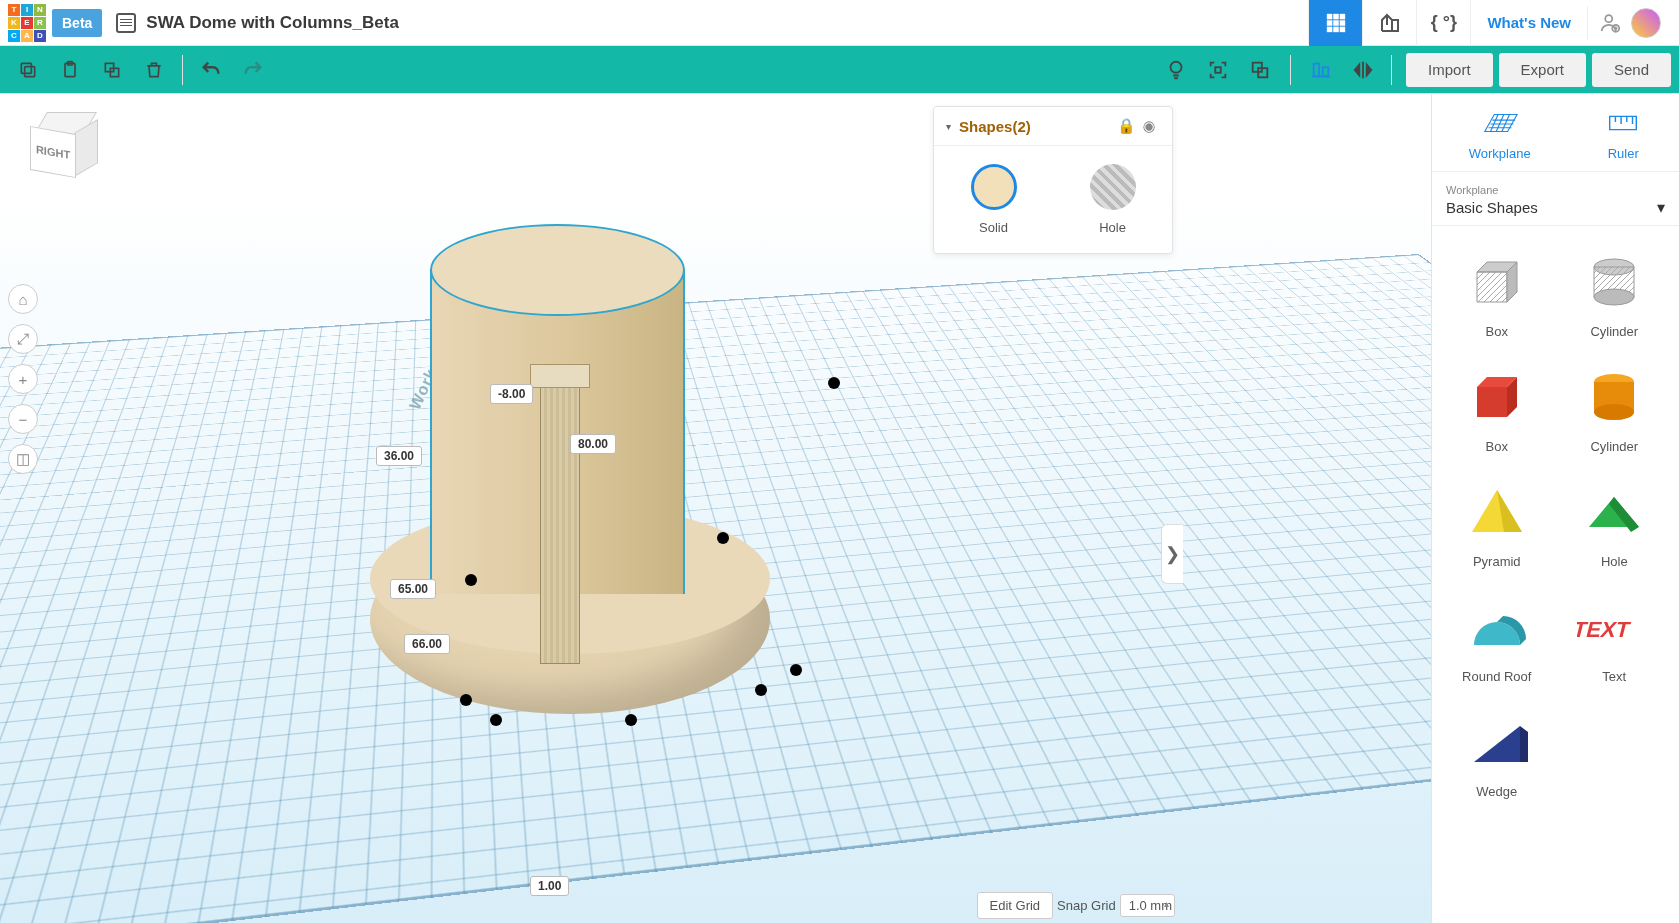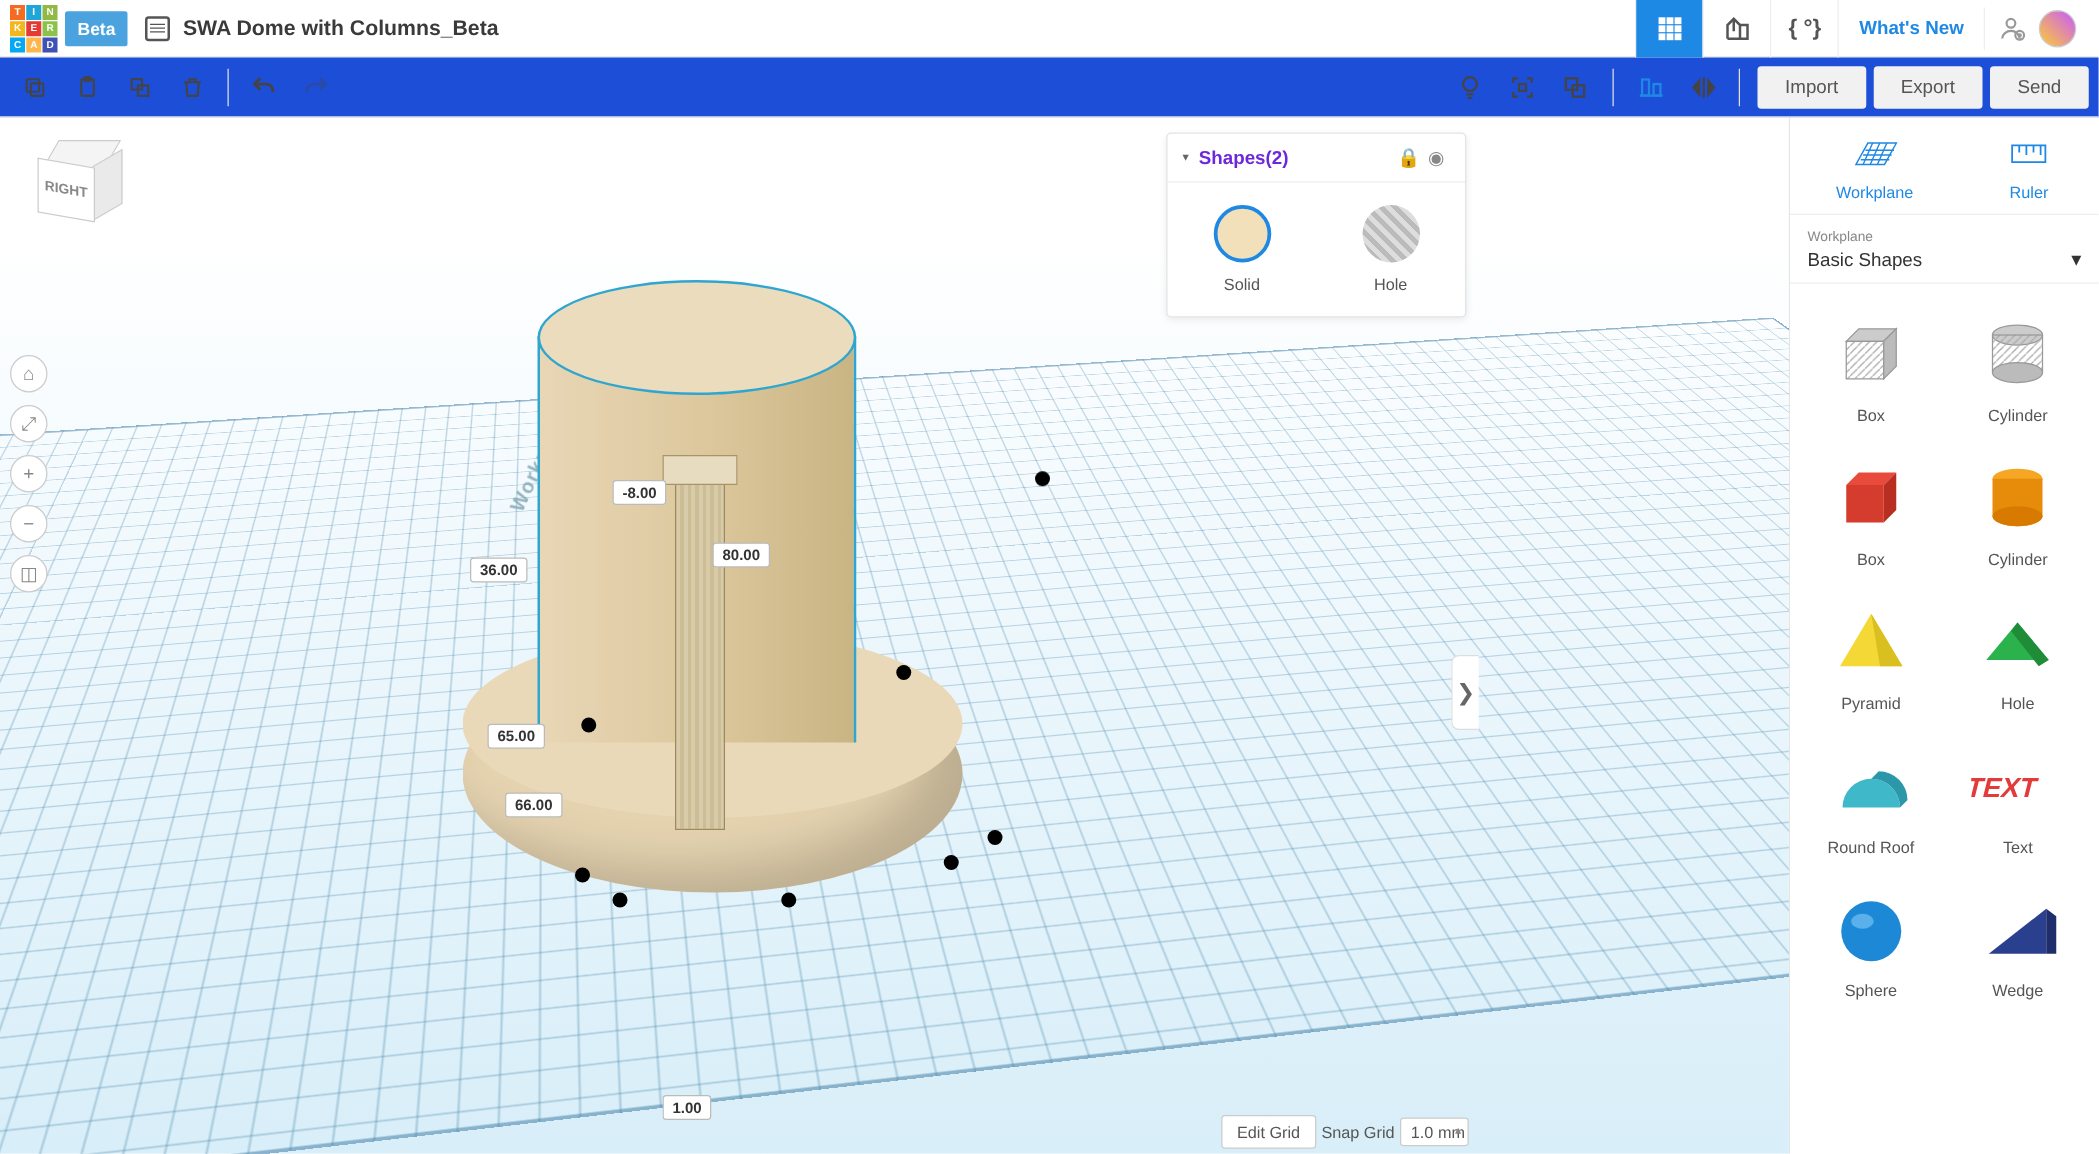--- a/index.html
+++ b/index.html
@@ -15,21 +15,21 @@
   .doc-icon{width:20px;height:20px;border:2px solid #555;border-radius:3px;display:flex;flex-direction:column;justify-content:space-evenly;padding:2px;margin-right:10px}
   .doc-icon i{height:1px;background:#555;display:block}
   .doc-title{font:600 17px Arial;color:#3a3a3a}
   .header-spacer{flex:1}
   .hdr-btn{height:46px;min-width:54px;display:flex;align-items:center;justify-content:center;border-left:1px solid #eee;cursor:pointer;font-size:20px;color:#555}
   .hdr-btn.active{background:#1e88e5;color:#fff}
   .hdr-link{font:600 15px Arial;color:#1e88e5;padding:0 16px;cursor:pointer;border-left:1px solid #eee;height:46px;display:flex;align-items:center}
   .avatar{width:30px;height:30px;border-radius:50%;background:linear-gradient(45deg,#ffcc33,#c759ff);border:1px solid #ccc;margin-left:10px;margin-right:10px;cursor:pointer}
   .user-icon{position:relative;width:34px;height:34px;border-left:1px solid #eee;display:flex;align-items:center;justify-content:center;cursor:pointer;padding-left:12px}
   
-  .toolbar{height:48px;display:flex;align-items:center;border-bottom:1px solid #e4e4e4;padding:0 8px;background:#1d4ed8}
+  .toolbar{height:48px;display:flex;align-items:center;border-bottom:1px solid #e4e4e4;padding:0 8px;background:#14b8a6}
   .tb-group{display:flex;align-items:center;gap:2px}
   .tb-btn{width:40px;height:40px;display:flex;align-items:center;justify-content:center;cursor:pointer;font-size:20px;color:#444;border-radius:3px}
   .tb-sep{width:1px;height:30px;background:#e0e0e0;margin:0 8px}
   .tb-spacer{flex:1}
   .tb-btn.accent{color:#1e88e5}
   .tb-text{padding:0 22px;height:34px;display:flex;align-items:center;background:#f1f1f1;border-radius:3px;margin-left:6px;font:500 15px Arial;color:#555;cursor:pointer}
   
   .main{position:relative;height:calc(923px - 46px - 48px);display:flex}
   .canvas{flex:1;position:relative;overflow:hidden;background:linear-gradient(#fff 0%,#fff 12%,#eaf6fc 55%,#d8eef8 100%)}
   
@@ -56,21 +56,21 @@
   .cube-top{position:absolute;left:10px;top:0;width:50px;height:24px;background:#f4f4f4;border:1px solid #ccc;transform:skewX(-30deg)}
   .cube-front{position:absolute;left:0;top:18px;width:46px;height:44px;background:#fff;border:1px solid #ccc;display:flex;align-items:center;justify-content:center;font:bold 11px Arial;color:#888;transform:skewY(10deg)}
   .cube-side{position:absolute;left:44px;top:14px;width:24px;height:44px;background:#eaeaea;border:1px solid #ccc;transform:skewY(-30deg)}
   
   .nav-col{position:absolute;left:8px;top:190px;display:flex;flex-direction:column;gap:10px}
   .nav-btn{width:30px;height:30px;border:1px solid #ccc;border-radius:50%;background:#fff;display:flex;align-items:center;justify-content:center;color:#888;font-size:15px;cursor:pointer}
   
   .inspector{position:absolute;right:258px;top:12px;width:240px;background:#fff;border:1px solid #e3e3e3;border-radius:4px;box-shadow:0 2px 6px rgba(0,0,0,.08);padding-bottom:18px}
   .insp-head{display:flex;align-items:center;padding:10px 12px;border-bottom:1px solid #eee}
   .insp-head .caret{font-size:10px;margin-right:8px;color:#666}
-  .insp-title{flex:1;font:600 15px Arial;color:#6d28d9}
+  .insp-title{flex:1;font:600 15px Arial;color:#a16207}
   .insp-head .mini{width:22px;text-align:center;color:#888;font-size:15px;cursor:pointer}
   .insp-body{display:flex;justify-content:space-around;padding-top:18px}
   .swatch{display:flex;flex-direction:column;align-items:center;gap:10px;cursor:pointer}
   .solid-circ{width:46px;height:46px;border-radius:50%;background:#f1e0ba;border:3px solid #1e88e5}
   .hole-circ{width:46px;height:46px;border-radius:50%;background:repeating-linear-gradient(45deg,#bbb 0 4px,#ddd 4px 8px)}
   .swatch span{font:500 13px Arial;color:#555}
   
   .sidebar{width:248px;border-left:1px solid #e4e4e4;background:#fff;display:flex;flex-direction:column}
   .sb-tools{display:flex;justify-content:space-around;border-bottom:1px solid #eee;padding:12px 0 10px}
   .sb-tool{display:flex;flex-direction:column;align-items:center;gap:6px;color:#1e88e5;font:500 13px Arial;cursor:pointer}
@@ -412,29 +412,20 @@
         <div class="thumb">
             <svg width="74" height="40" viewBox="0 0 74 40">
               <text x="2" y="30" font-family="Arial Black,Arial" font-size="22" font-weight="900" fill="#e23b3b" transform="skewX(-14)">TEXT</text>
             </svg>
           </div>
         <span>Text</span>
       </div>
       <div class="shape">
         <div class="thumb">
             <svg width="70" height="60" viewBox="0 0 70 60">
-              <circle cx="35" cy="32" r="24" fill="#1d89d6"></circle>
-              <ellipse cx="28" cy="24" rx="9" ry="6" fill="#5ab0ea"></ellipse>
-            </svg>
-          </div>
-        <span>Sphere</span>
-      </div>
-      <div class="shape">
-        <div class="thumb">
-            <svg width="70" height="60" viewBox="0 0 70 60">
               <polygon points="12,50 58,50 58,14" fill="#2b3f8f"></polygon>
               <polygon points="58,14 66,20 66,50 58,50" fill="#1f2e6b"></polygon>
             </svg>
           </div>
         <span>Wedge</span>
       </div>
     </div>
   </div>
 </div>
 

